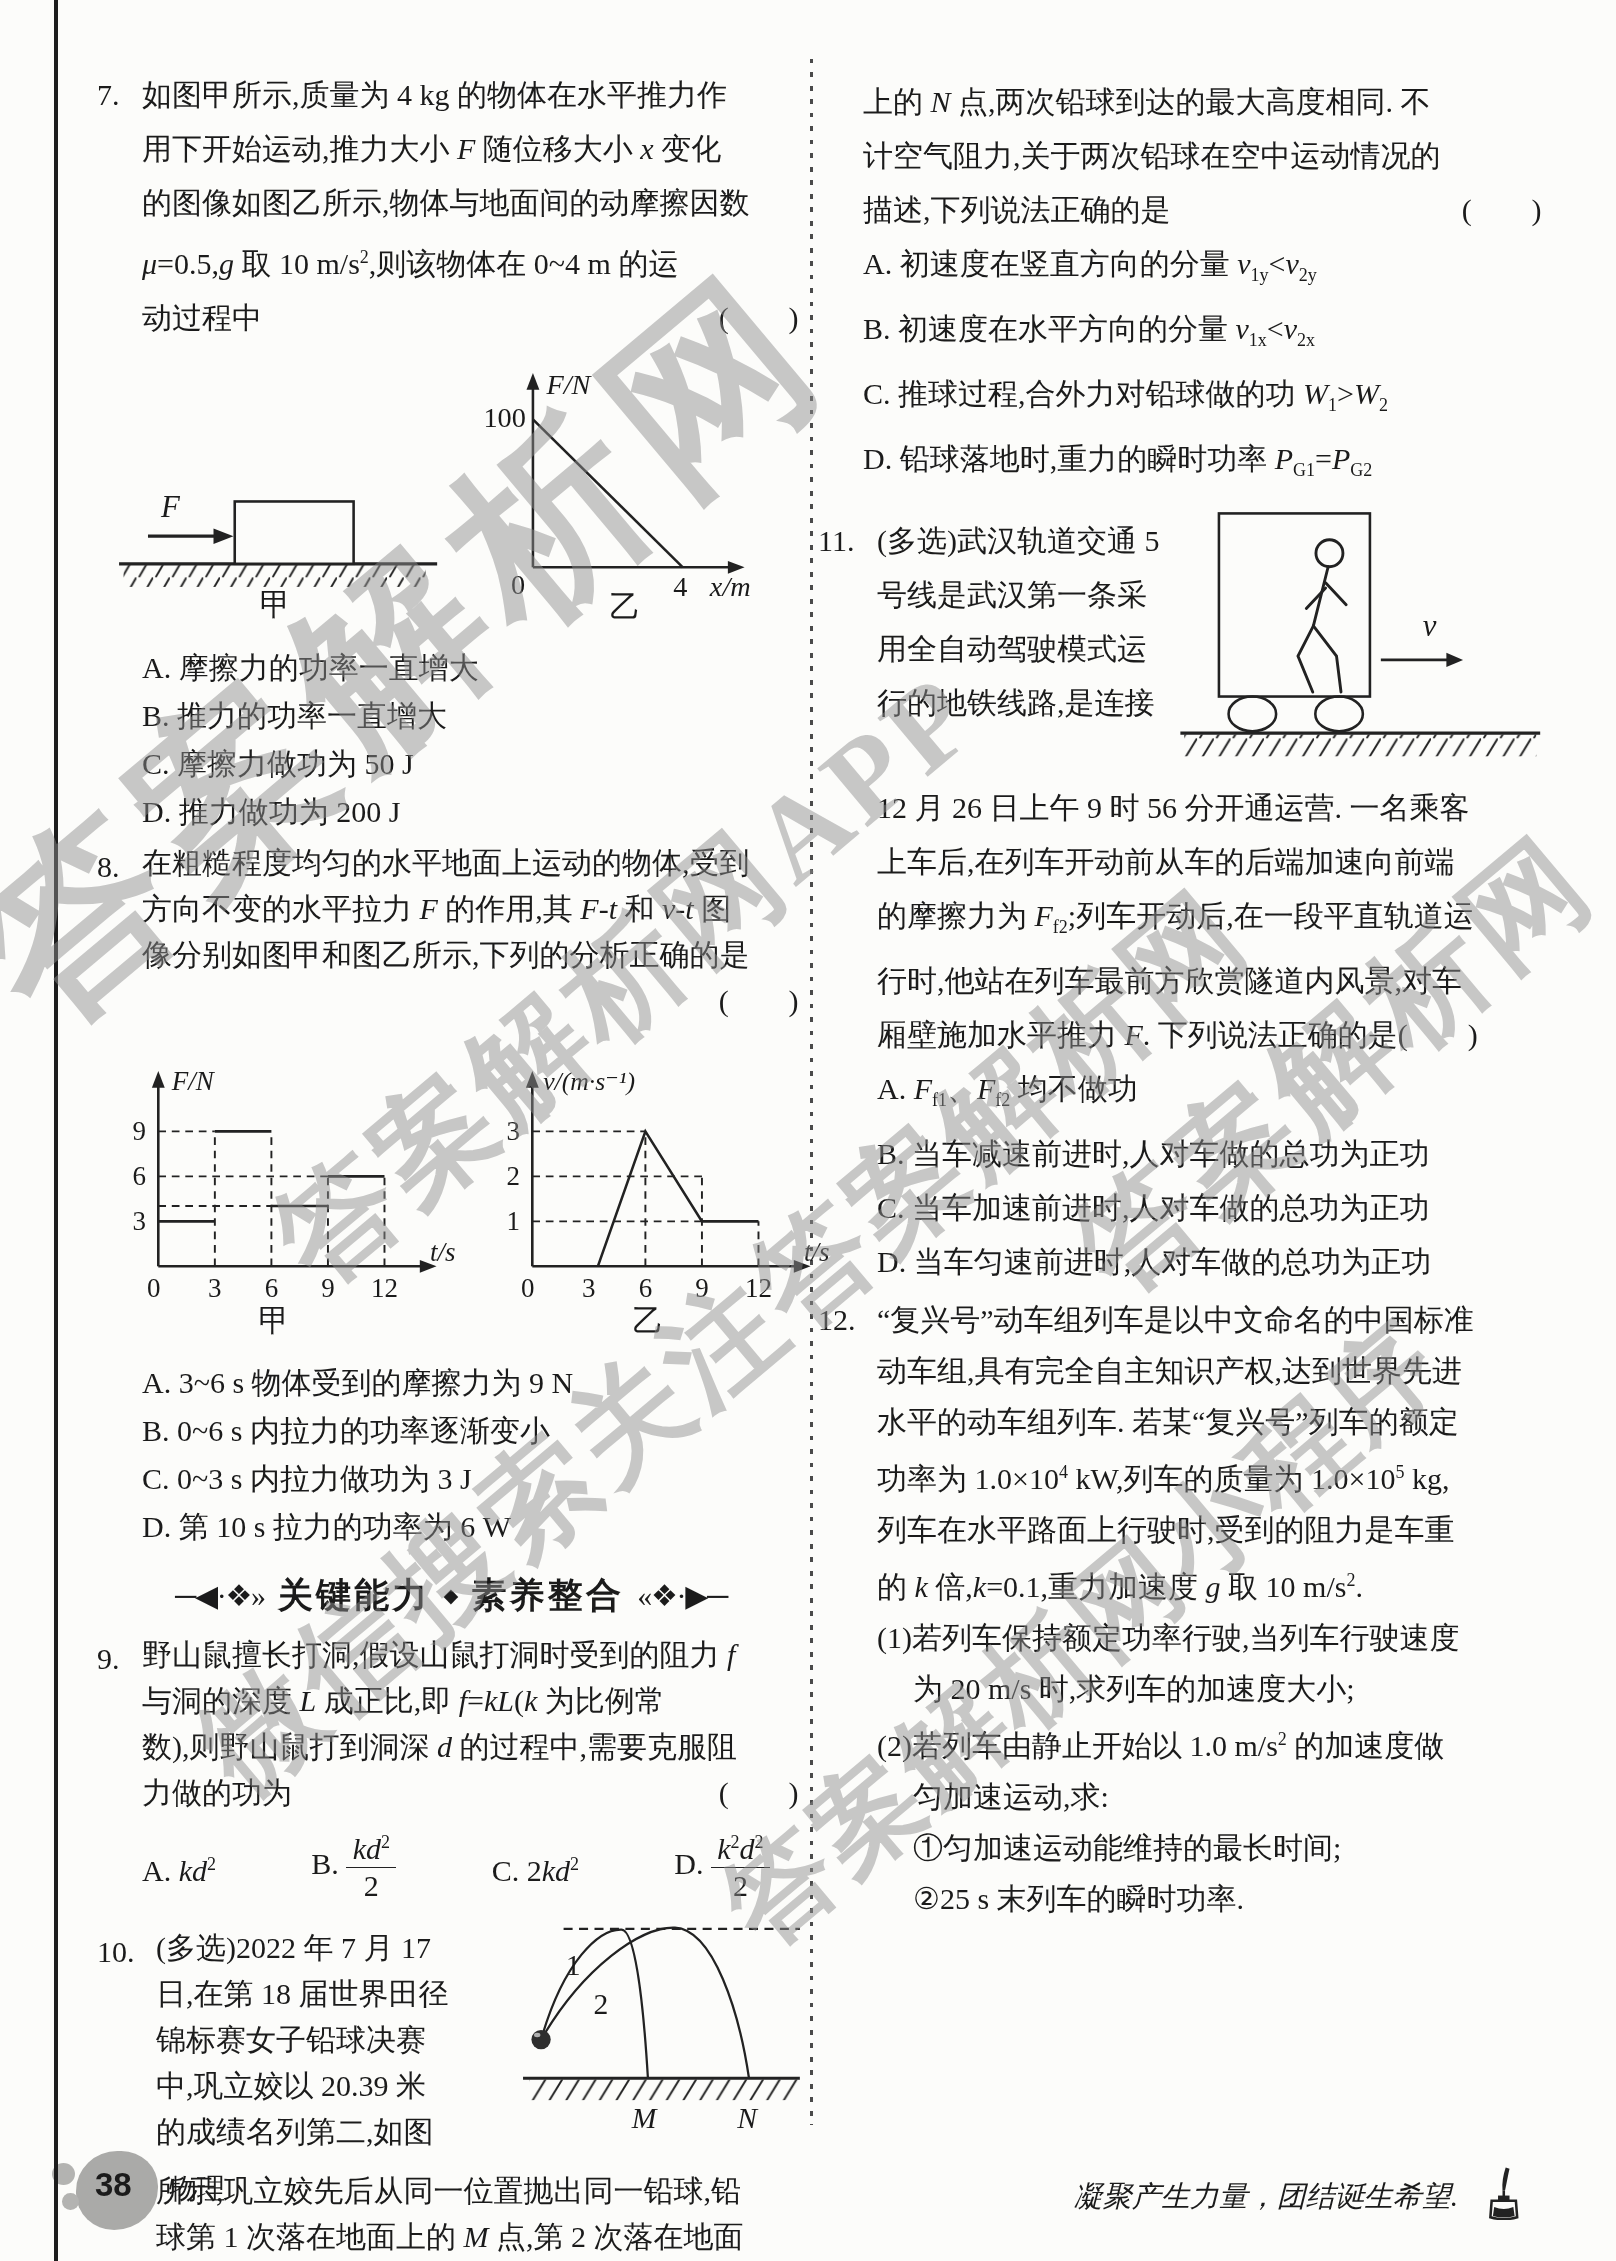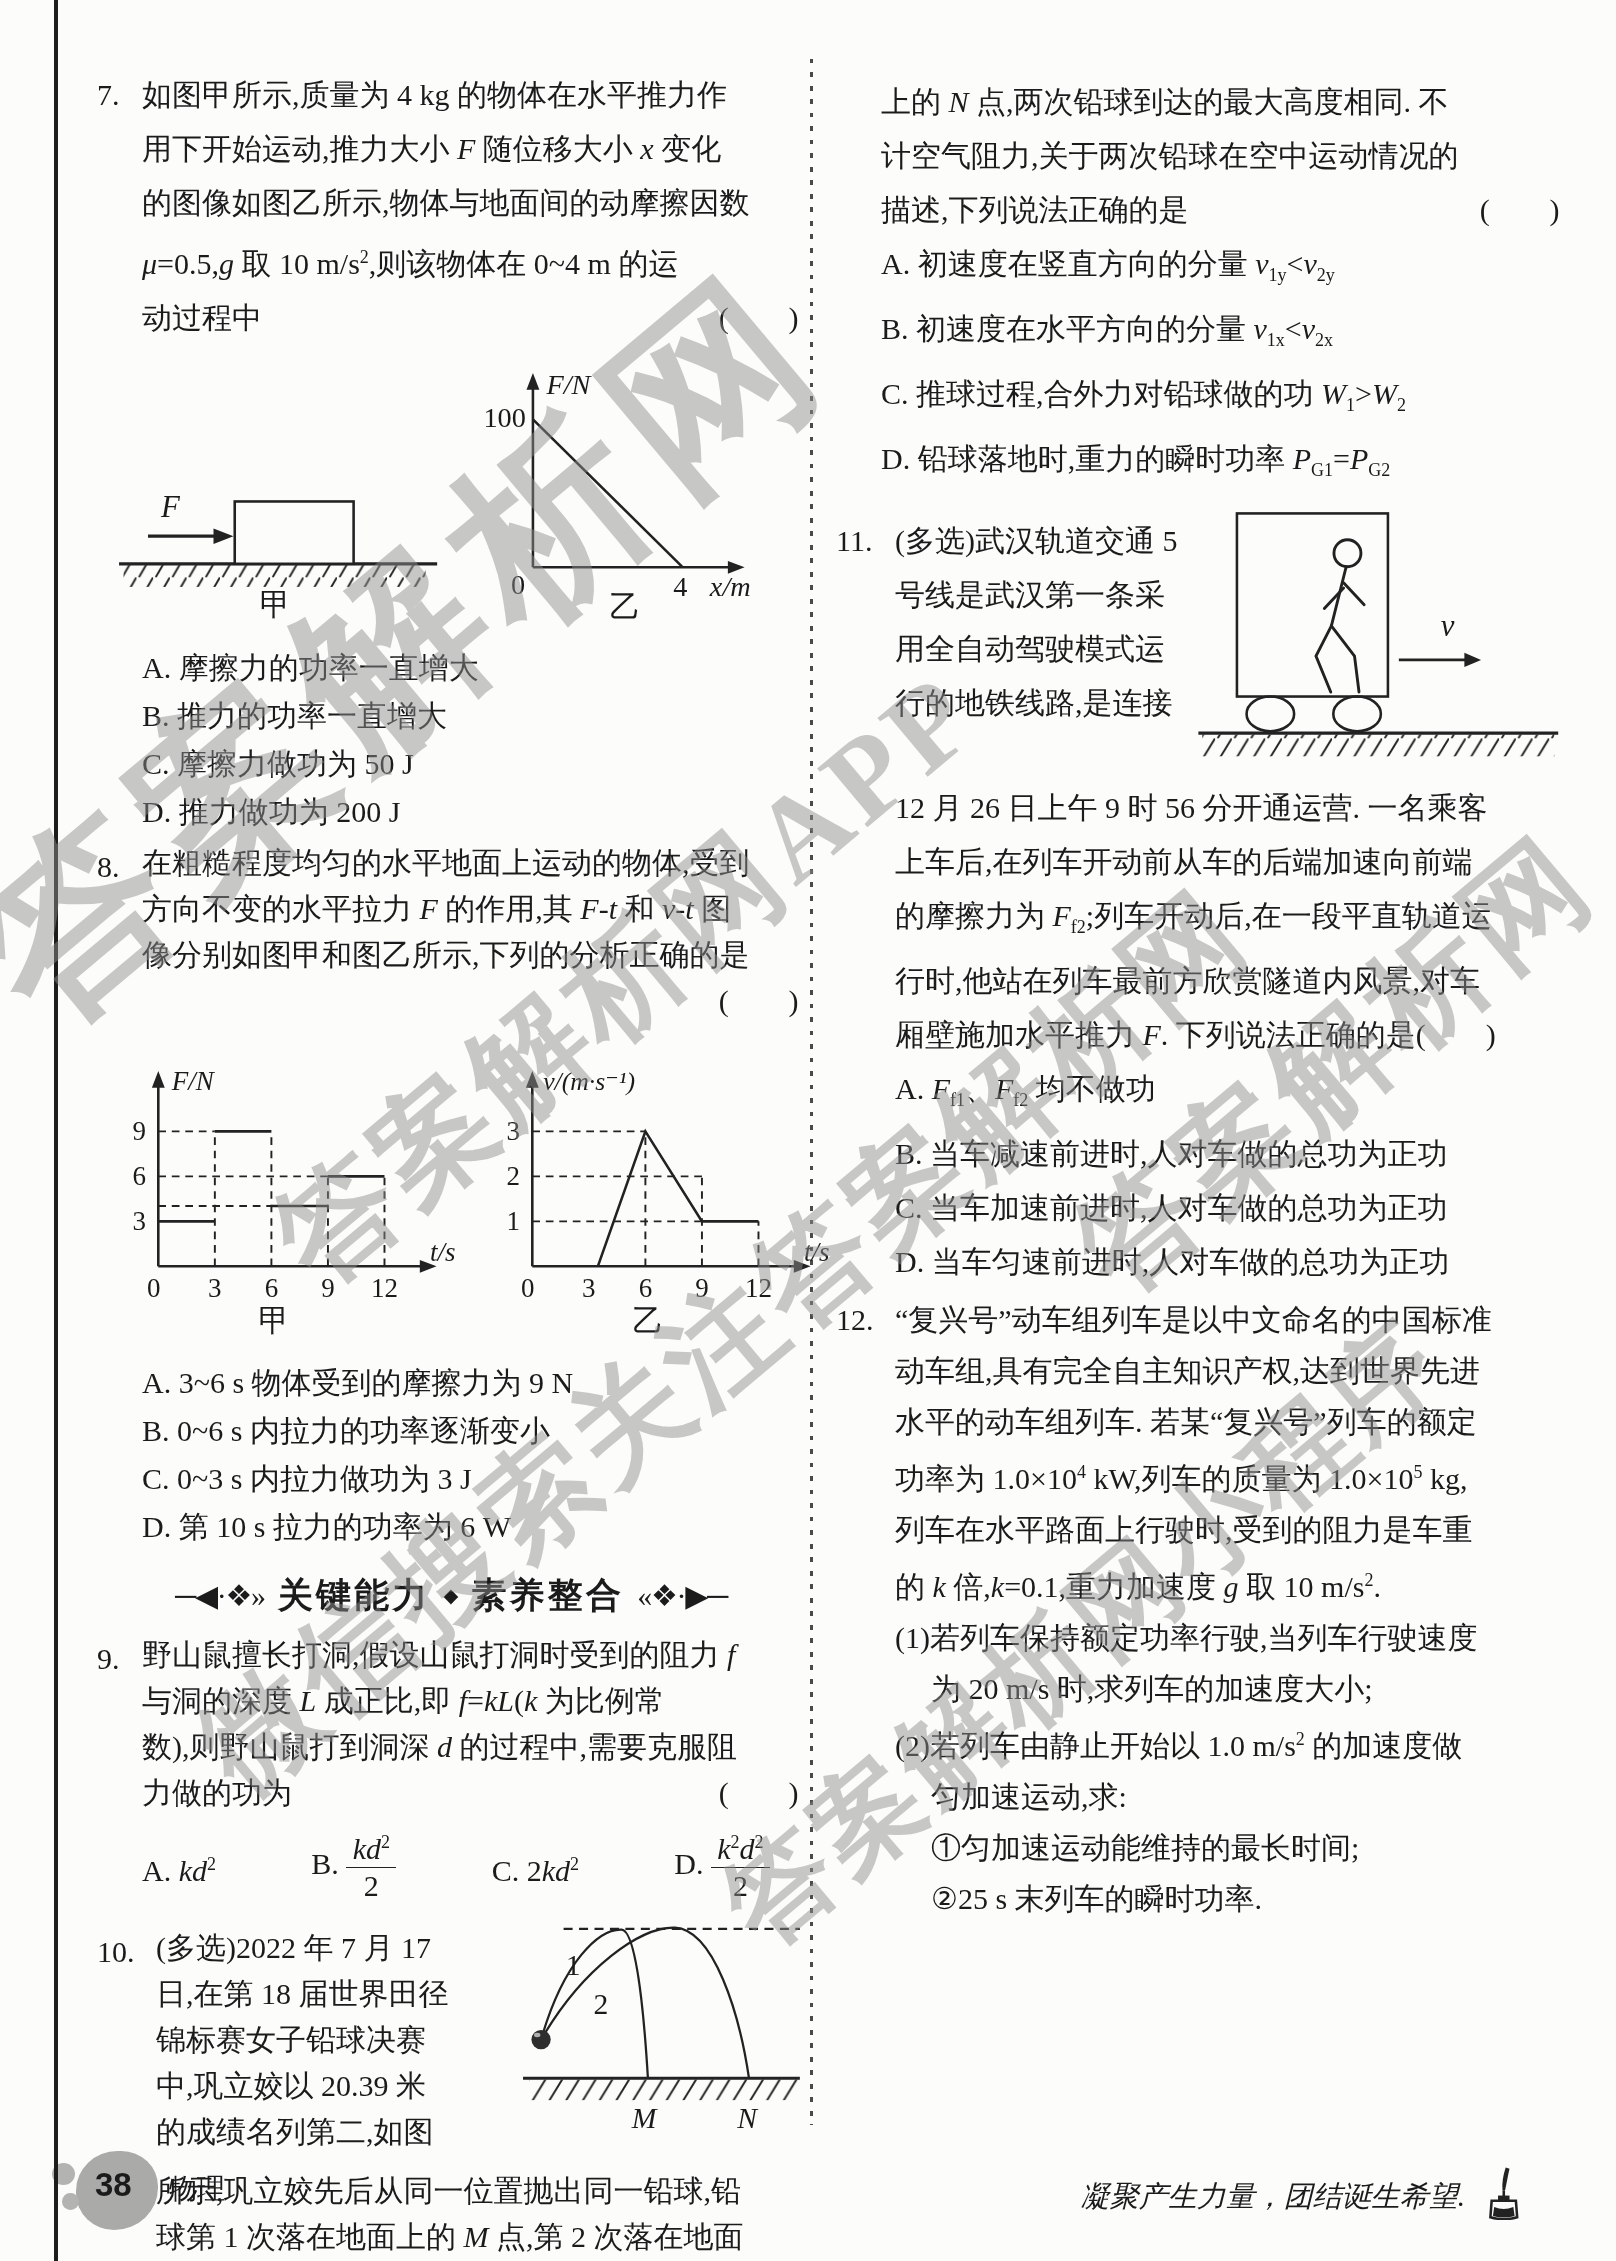--- a/index.html
+++ b/index.html
@@ -13,21 +13,21 @@
   .wm{position:absolute;transform:translate(-50%,-50%) rotate(-40deg);color:#8f8f8f;opacity:.48;
       font-weight:bold;white-space:nowrap;z-index:6;pointer-events:none;}
   .wm1{left:399px;top:650px;font-size:190px;letter-spacing:16.7px;}
   .wm2{left:627px;top:978px;font-size:118px;letter-spacing:6.4px;}
   .wm3{left:724px;top:1342px;font-size:115px;letter-spacing:5.1px;}
   .wm4{left:1335px;top:1065px;font-size:118px;letter-spacing:7.7px;}
   .wm5{left:1084px;top:1634px;font-size:107px;letter-spacing:5.1px;}
   
   .col{position:absolute;font-size:30px;line-height:54px;z-index:3;}
   .col-left{left:97px;top:68px;width:708px;}
-  .col-right{left:836px;top:75px;width:730px;}
+  .col-right{left:818px;top:75px;width:730px;}
   .prob{display:flex;align-items:flex-start;}
   .pnum{flex:0 0 45px;}
   .pnum.wide{flex:0 0 59px;}
   .pbody{flex:1;min-width:0;}
   .line-flex{display:flex;justify-content:space-between;}
   .bracket{padding-right:6.4px;white-space:nowrap;}
   .opts .opt{line-height:48px;}
   .opts84 .opt{line-height:54px;}
   .tight{line-height:46px;}
   sup{font-size:60%;} sub{font-size:60%;}
@@ -54,21 +54,21 @@
   .ind{padding-left:36px;}
   
   .blob{position:absolute;left:76px;top:2151px;width:82px;height:79px;background:#aaaaa8;
         border-radius:52% 46% 55% 48%;z-index:1;}
   .blob:before{content:"";position:absolute;left:-24.5px;top:11.6px;width:23px;height:22px;background:#b3b3b1;border-radius:50%;}
   .blob:after{content:"";position:absolute;left:-14px;top:42px;width:16.7px;height:16.7px;background:#b3b3b1;border-radius:50%;}
   .page-num{position:absolute;left:95px;top:2166px;font-size:33px;font-weight:bold;z-index:3;
             font-family:"Liberation Sans","DejaVu Sans",sans-serif;}
   .subject{position:absolute;left:169px;top:2170px;font-size:28px;z-index:3;}
   .motto{position:absolute;right:95px;top:2166px;font-size:29px;font-style:italic;z-index:3;
-         display:flex;align-items:center;gap:19px;}
+         display:flex;align-items:center;gap:26px;}
 </style>
 </head>
 <body>
 
 <div class="page">
 
   <div class="wm wm1">答案解析网</div>
   <div class="wm wm2">答案解析网APP</div>
   <div class="wm wm3">微信搜索关注答案解析网</div>
   <div class="wm wm4">答案解析网</div>

